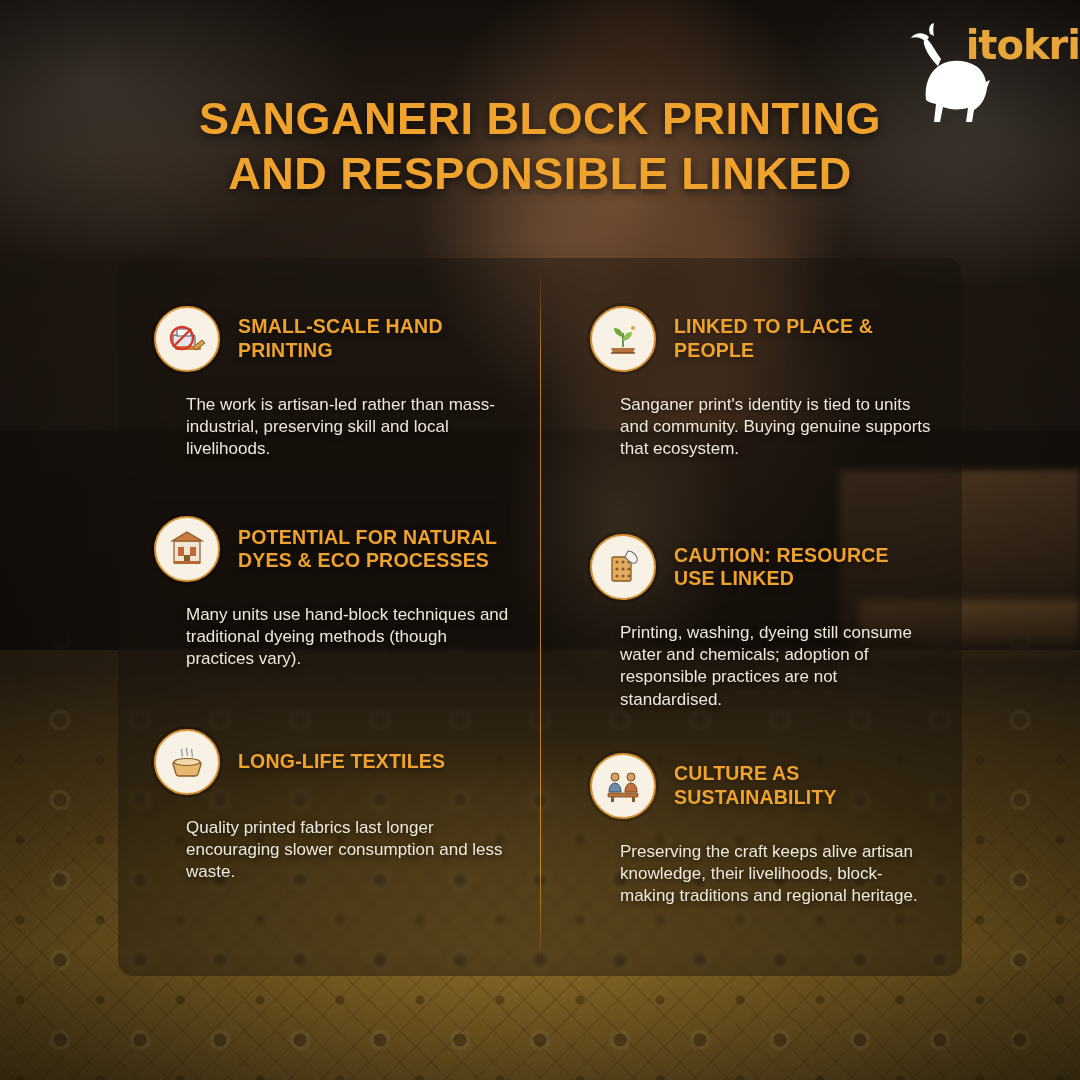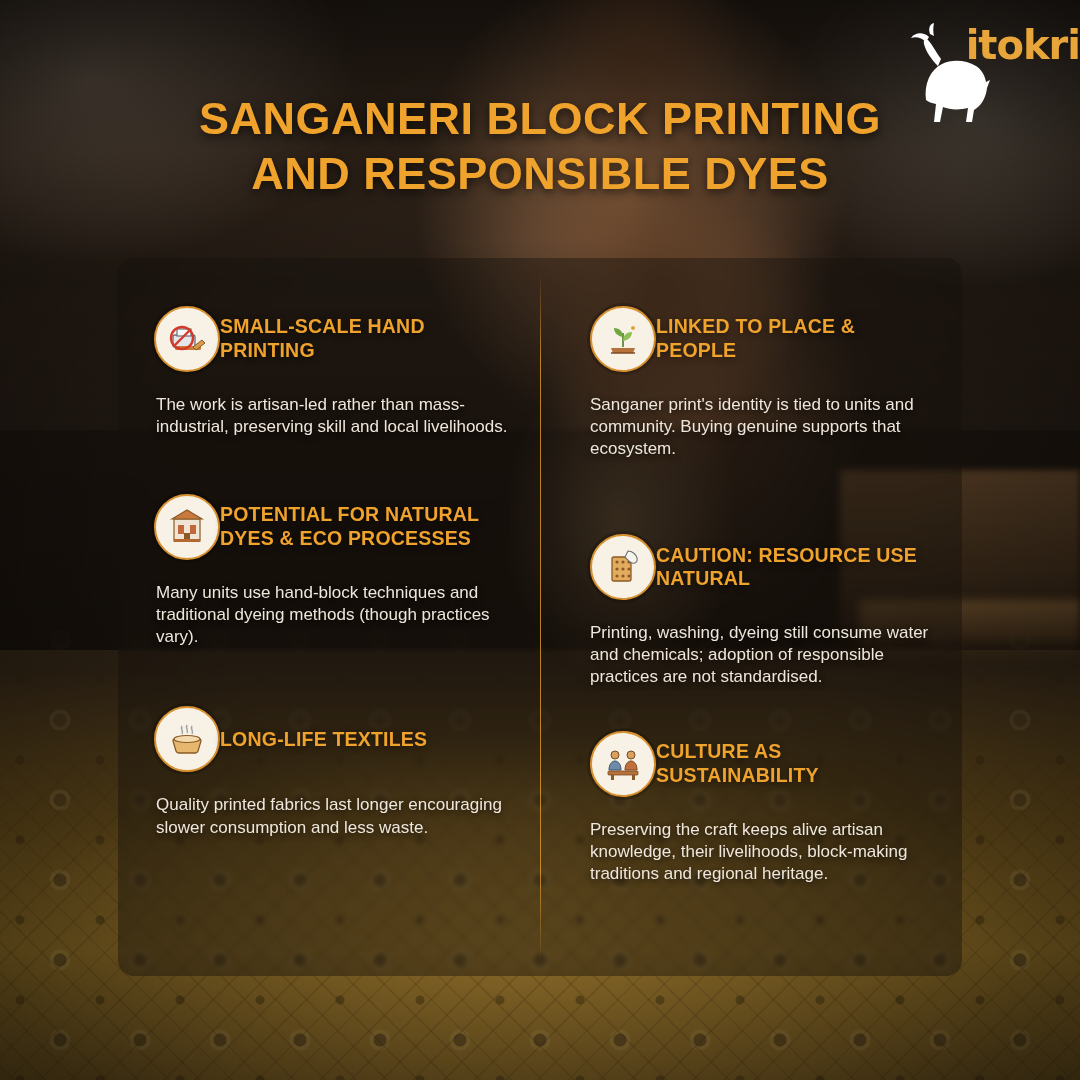--- a/index.html
+++ b/index.html
@@ -158,20 +158,21 @@
     height: 100%;
     box-sizing: border-box;
   }
   .col-left { left: 0; padding: 48px 28px 0 36px; }
   .col-right { left: 422px; padding: 48px 30px 0 50px; }
 
   .item { margin-bottom: 44px; }
   .item-head {
     display: flex;
     align-items: center;
+    gap: 18px;
     margin-bottom: 22px;
   }
   .icon-circle {
     flex: 0 0 auto;
     width: 62px; height: 62px;
     border-radius: 50%;
     border: 2px solid #d8912f;
     background: #f7f1e6;
     display: flex;
     align-items: center;
@@ -186,20 +187,21 @@
     font-weight: bold;
     line-height: 1.22;
     letter-spacing: 0.2px;
     text-shadow: 0 2px 6px rgba(0,0,0,0.5);
   }
   .item-body {
     color: #efe7dc;
     font-size: 17px;
     line-height: 1.30;
     text-shadow: 0 2px 6px rgba(0,0,0,0.65);
+    margin-left: 30px;
   }
   .col-left .item-body { padding-left: 2px; }
   .col-right .item-body { padding-left: 0; }
 
   
   .col-left .item:nth-child(1) { margin-bottom: 56px; }
   .col-left .item:nth-child(2) { margin-bottom: 58px; }
   .col-right .item:nth-child(1) { margin-bottom: 74px; }
   .col-right .item:nth-child(2) { margin-bottom: 42px; }
 </style>
@@ -224,21 +226,21 @@
         <path d="M52 44 C46 38 40 30 38 22 C37 18 39 16 42 18 C46 22 50 30 55 37 Z"></path>
         <path d="M40 20 C36 16 30 14 25 16 C29 10 38 10 43 15 Z"></path>
         <path d="M44 12 C42 6 44 2 48 1 C47 6 47 10 48 14 Z"></path>
       </g>
     </svg>
   </div>
   <div class="logo-text">itokri</div>
 
   <div class="title">
     <span>SANGANERI BLOCK PRINTING</span>
-    <span class="line2">AND RESPONSIBLE DYES</span>
+    <span class="line2">AND RESPONSIBLE LINKED</span>
   </div>
 
   <div class="panel">
     <div class="divider"></div>
 
     <div class="col col-left">
 
       <div class="item">
         <div class="item-head">
           <div class="icon-circle">
@@ -322,21 +324,21 @@
                 <circle cx="16" cy="24" r="1.6"></circle>
                   <circle cx="22" cy="24" r="1.6"></circle>
                   <circle cx="28" cy="24" r="1.6"></circle>
                 <circle cx="16" cy="31" r="1.6"></circle>
                   <circle cx="22" cy="31" r="1.6"></circle>
                   <circle cx="28" cy="31" r="1.6"></circle>
               </g>
               <path d="M27 6 c4 0 8 3 9 7 c1 4 -2 6 -5 5 c-3 -1 -5 -4 -7 -6 z" fill="#f6f2ec" stroke="#6b7177" stroke-width="1.1"></path>
             </svg>
           </div>
-          <div class="item-title">CAUTION: RESOURCE USE NATURAL</div>
+          <div class="item-title">CAUTION: RESOURCE USE LINKED</div>
         </div>
         <div class="item-body">Printing, washing, dyeing still consume water and chemicals; adoption of responsible practices are not standardised.</div>
       </div>
 
       <div class="item">
         <div class="item-head">
           <div class="icon-circle">
             <svg width="44" height="44" viewBox="0 0 44 44">
               <circle cx="14" cy="13" r="4" fill="#d9a05e" stroke="#7c4a22" stroke-width="1"></circle>
               <path d="M8 28 c0 -6 3 -9 6 -9 c3 0 6 3 6 9 z" fill="#6d8aa8" stroke="#3f566d" stroke-width="1"></path>

